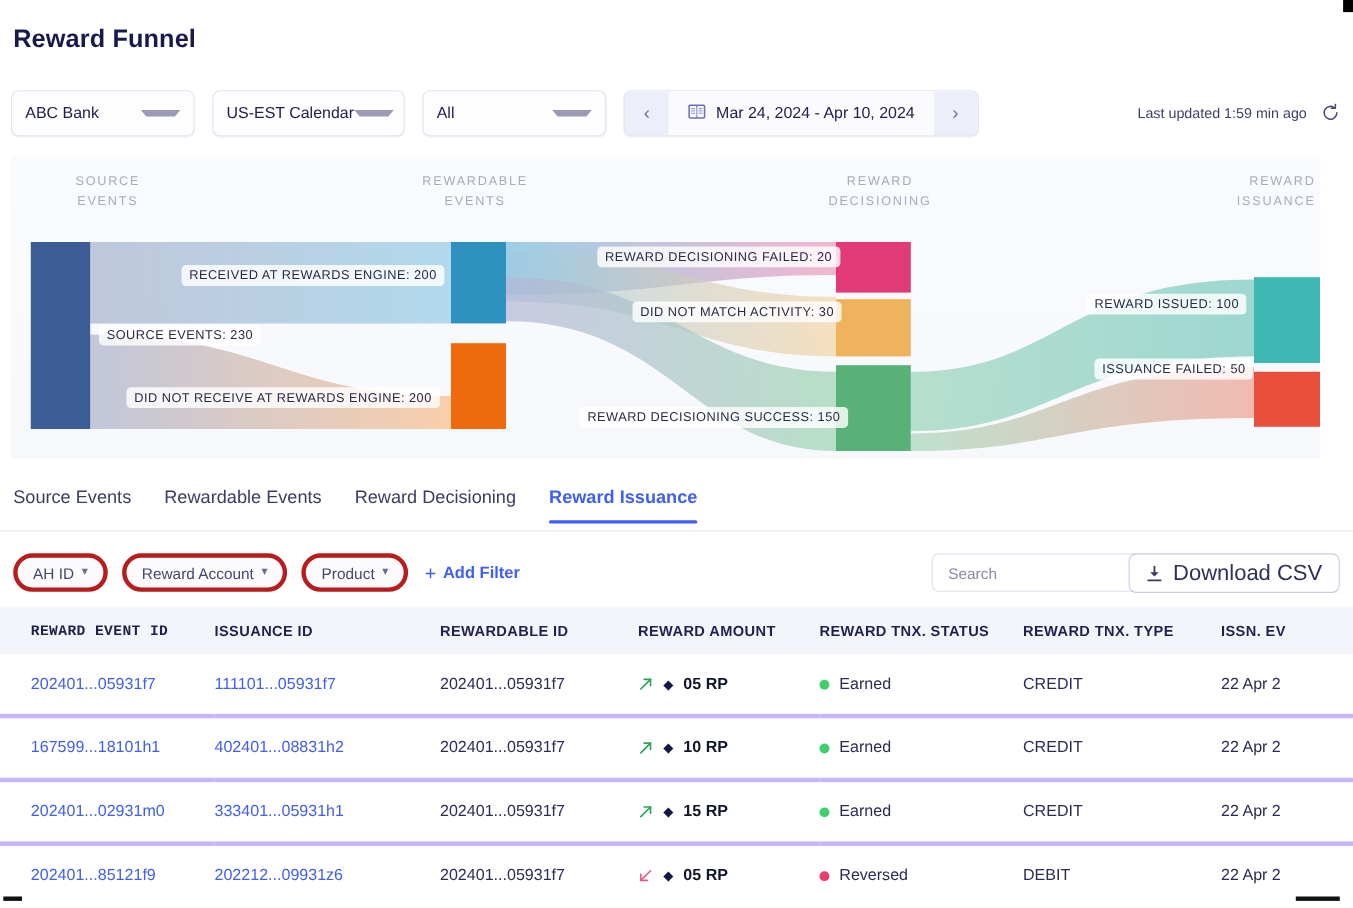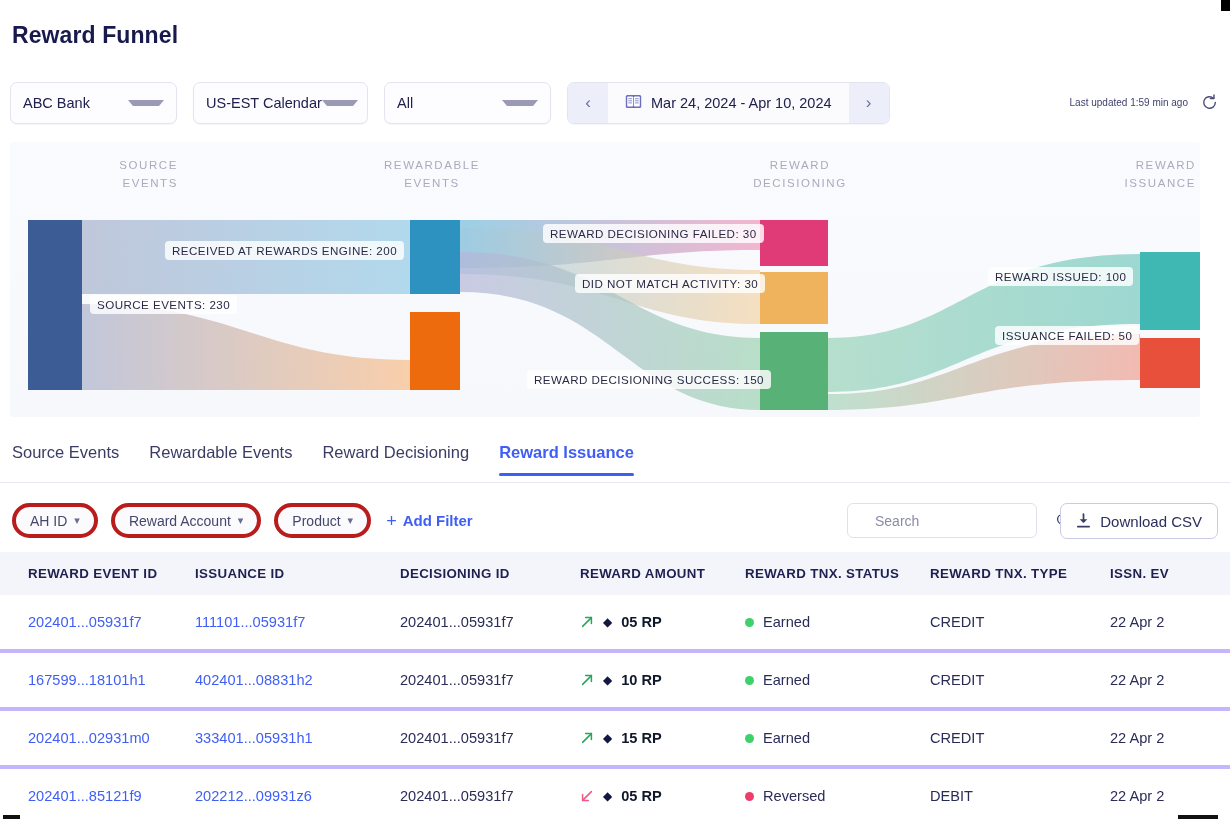--- a/index.html
+++ b/index.html
@@ -47,36 +47,36 @@
     cursor: pointer; user-select: none;
   }
   .dr-mid {
     display: flex; align-items: center; gap: 9px; padding: 0 17px; height: 100%;
     background: #fbfbfe; font-size: 14.5px; color: #20204f; white-space: nowrap;
   }
   .cal-glyph { font-size: 15px; color: #5b5ea8; line-height: 1; }
 
   .lastupd {
     position: absolute; right: 12px; top: 94px; display: flex; align-items: center; gap: 13px;
-    font-size: 10px; color: #3d3f6b;
+    font-size: 13px; color: #3d3f6b;
   }
   .refresh-ico { width: 17px; height: 17px; display: block; }
 
   
   .sankey-wrap {
     position: absolute; left: 10px; top: 142px; width: 1190px; height: 275px;
     background: linear-gradient(180deg,#fafbfe 0%, #f7f8fc 100%);
     border-radius: 3px; overflow: hidden;
   }
   .col-head {
     position: absolute; top: 14px; text-align: center;
     font-size: 11.5px; letter-spacing: 1.6px; color: #a9abbd; line-height: 18px;
     white-space: pre-line; font-weight: 400;
   }
-  .ch-1 { left: 8px;   width: 160px; text-align: right; }
+  .ch-1 { left: 8px;   width: 160px; text-align: center; }
   .ch-2 { left: 322px; width: 200px; }
   .ch-3 { left: 690px; width: 200px; }
   .ch-4 { left: 1030px;width: 160px; text-align: right; padding-right: 4px;}
 
   svg.sankey { position: absolute; left: 0; top: 0; width: 1190px; height: 275px; }
 
   .flow-label {
     position: absolute; font-size: 11.6px; letter-spacing: .45px; color: #2a2a46;
     background: rgba(255,255,255,.82); padding: 3px 7px; border-radius: 4px;
     white-space: nowrap; font-weight: 400;
@@ -107,45 +107,45 @@
   .chev { font-size: 11px; color: #6a6c90; line-height: 1; }
   .addfilter {
     display: flex; align-items: center; gap: 6px; color: #3f5ef5;
     font-size: 15px; font-weight: 700; cursor: pointer; margin-left: 2px;
   }
   .plus { font-size: 18px; font-weight: 400; line-height: 1; }
 
   .searchbox {
     position: absolute; right: 193px; top: 503px; width: 190px; height: 35px;
     border: 1px solid #dfe1ee; border-radius: 6px; background: #fff;
-    display: flex; align-items: center; padding: 0 27px;
+    display: flex; align-items: center; padding: 0 14px;
   }
   .searchbox input {
     flex: 1; border: 0; outline: 0; font-size: 14px; color: #30325a;
     font-family: "Liberation Sans", sans-serif; background: transparent;
   }
   .searchbox input::placeholder { color: #8a8ca8; }
   .search-ico { width: 15px; height: 15px; flex: 0 0 auto; }
 
   .dlbtn {
     position: absolute; right: 12px; top: 503px; height: 36px; padding: 0 15px;
     border: 1px solid #c9cbe6; border-radius: 7px; background: #fff;
     display: flex; align-items: center; gap: 9px; cursor: pointer;
-    font-size: 15px; color: #2d2f5c; white-space: nowrap;
+    font-size: 20px; color: #2d2f5c; white-space: nowrap;
   }
   .dl-ico { width: 15px; height: 16px; flex: 0 0 auto; }
 
   
   .table-area { position: absolute; left: 0; top: 552px; width: 1230px; height: 265px; overflow: hidden; }
   table { border-collapse: collapse; width: 1330px; table-layout: fixed; }
   thead th {
     background: #f4f5fb; text-align: left; font-size: 13.3px; font-weight: 700;
     color: #1e2050; letter-spacing: .35px; padding: 14px 0 14px 0; white-space: nowrap;
   }
-  thead th:first-child { padding-left: 28px; }
+  thead th:first-child { padding-left: 28px; font-family: Liberation Mono, monospace; }
   tbody td {
     font-size: 14.6px; color: #2a2c58; padding: 19px 0; border-bottom: 4px solid #c4b5fd;
     white-space: nowrap; vertical-align: middle;
   }
   tbody td:first-child { padding-left: 28px; }
   .lnk { color: #3f5ef5; cursor: pointer; }
   .amt-cell { display: flex; align-items: center; gap: 9px; }
   .dir-ico { width: 14px; height: 14px; flex: 0 0 auto; }
   .dia { color: #141744; font-size: 12px; line-height: 1; }
   .amt-val { font-weight: 700; font-size: 14.6px; color: #0f172a; }
@@ -275,21 +275,22 @@
       <rect x="400" y="170" width="50" height="78" fill="#ed6b0c"></rect>
       <rect x="750" y="78" width="68" height="46" fill="#e03b77"></rect>
       <rect x="750" y="130" width="68" height="52" fill="#eeb35c"></rect>
       <rect x="750" y="190" width="68" height="78" fill="#58b277"></rect>
       <rect x="1130" y="110" width="62" height="78" fill="#3fb8b4"></rect>
       <rect x="1130" y="196" width="62" height="50" fill="#e8503c"></rect>
     </svg>
 
     <div class="flow-label" style="left:155px; top:99px;">RECEIVED AT REWARDS ENGINE: 200</div>
     <div class="flow-label" style="left:80px;  top:153px;">SOURCE EVENTS: 230</div>
-    <div class="flow-label" style="left:533px; top:82px;">REWARD DECISIONING FAILED: 30</div>
+    <div class="flow-label" style="left:105px; top:210px;">DID NOT RECEIVE AT REWARDS ENGINE: 200</div>
+    <div class="flow-label" style="left:533px; top:82px;">REWARD DECISIONING FAILED: 20</div>
     <div class="flow-label" style="left:565px; top:132px;">DID NOT MATCH ACTIVITY: 30</div>
     <div class="flow-label" style="left:517px; top:200px;margin-top:28px;">REWARD DECISIONING SUCCESS: 150</div>
     <div class="flow-label" style="left:978px; top:125px;">REWARD ISSUED: 100</div>
     <div class="flow-label" style="left:985px; top:184px;">ISSUANCE FAILED: 50</div>
   </div>
 
   <div class="tabs">
     <div class="tab">Source Events</div>
     <div class="tab">Rewardable Events</div>
     <div class="tab">Reward Decisioning</div>
@@ -344,21 +345,21 @@
           <col class="c3">
           <col class="c4">
           <col class="c5">
           <col class="c6">
           <col class="c7">
       </colgroup>
       <thead>
         <tr>
           <th>REWARD EVENT ID</th>
           <th>ISSUANCE ID</th>
-          <th>DECISIONING ID</th>
+          <th>REWARDABLE ID</th>
           <th>REWARD AMOUNT</th>
           <th>REWARD TNX. STATUS</th>
           <th>REWARD TNX. TYPE</th>
           <th>ISSN. EV</th>
         </tr>
       </thead>
       <tbody>
         <tr>
           <td class="lnk">202401...05931f7</td>
           <td class="lnk">111101...05931f7</td>

